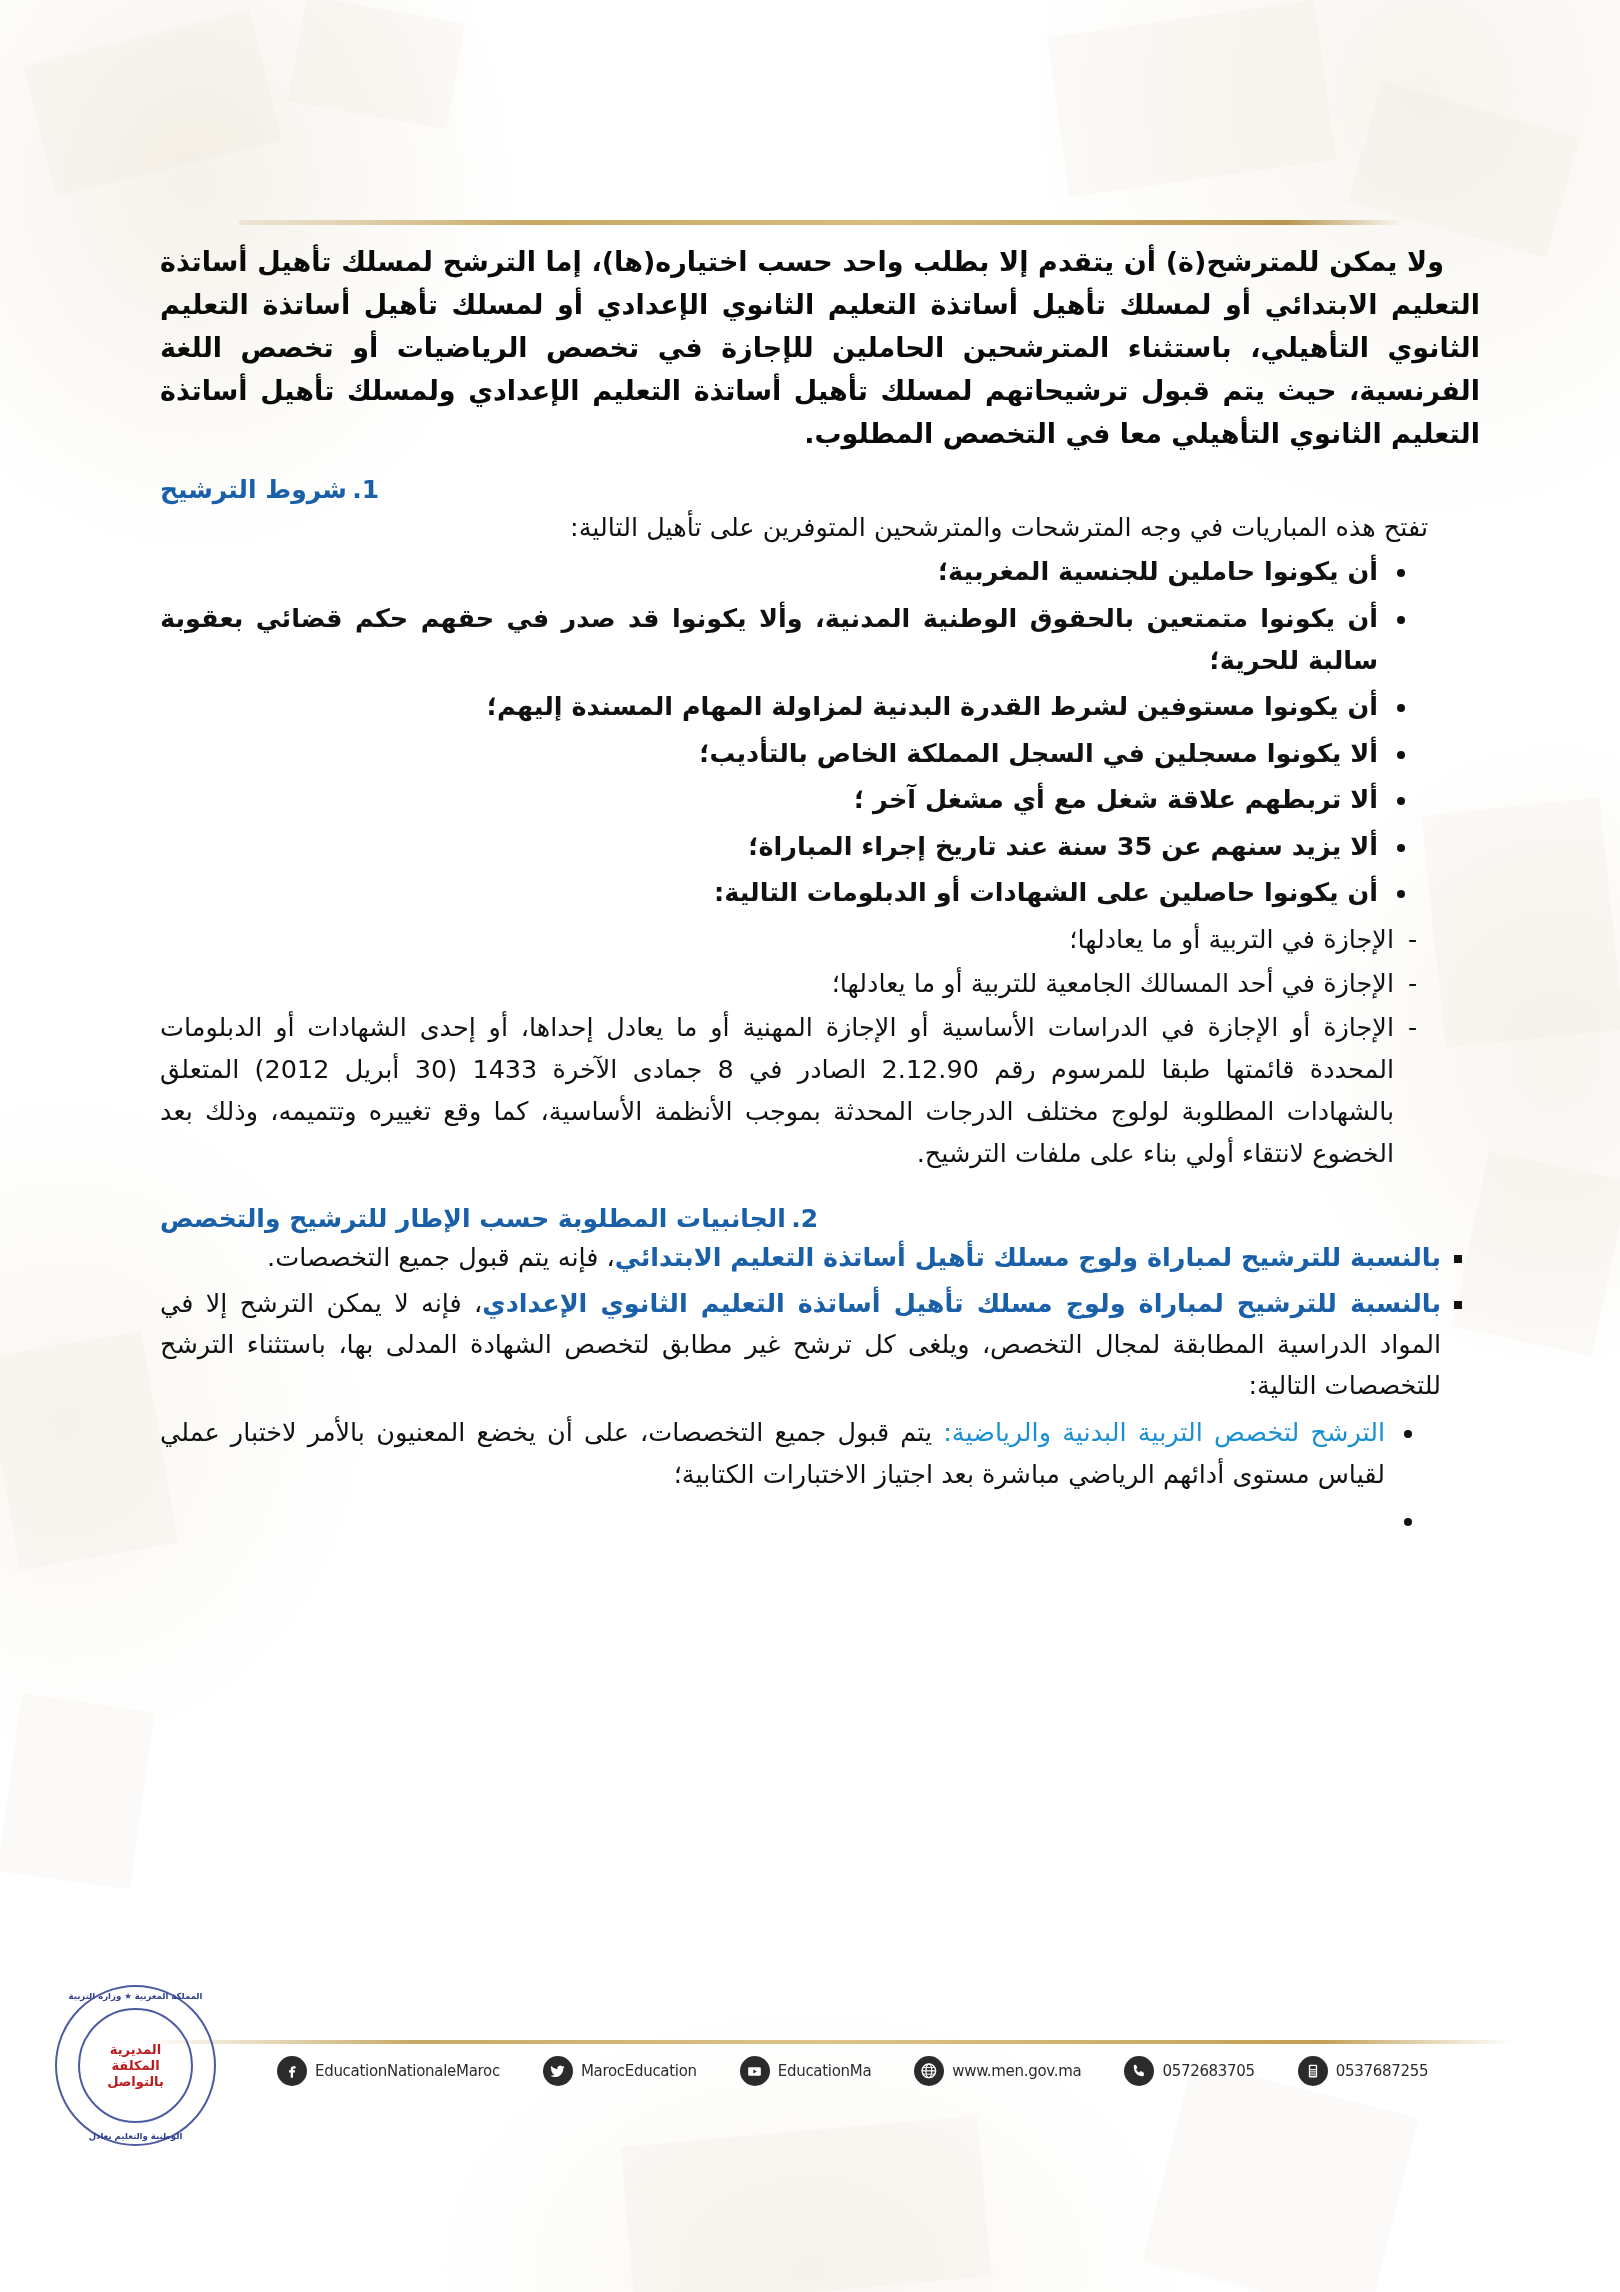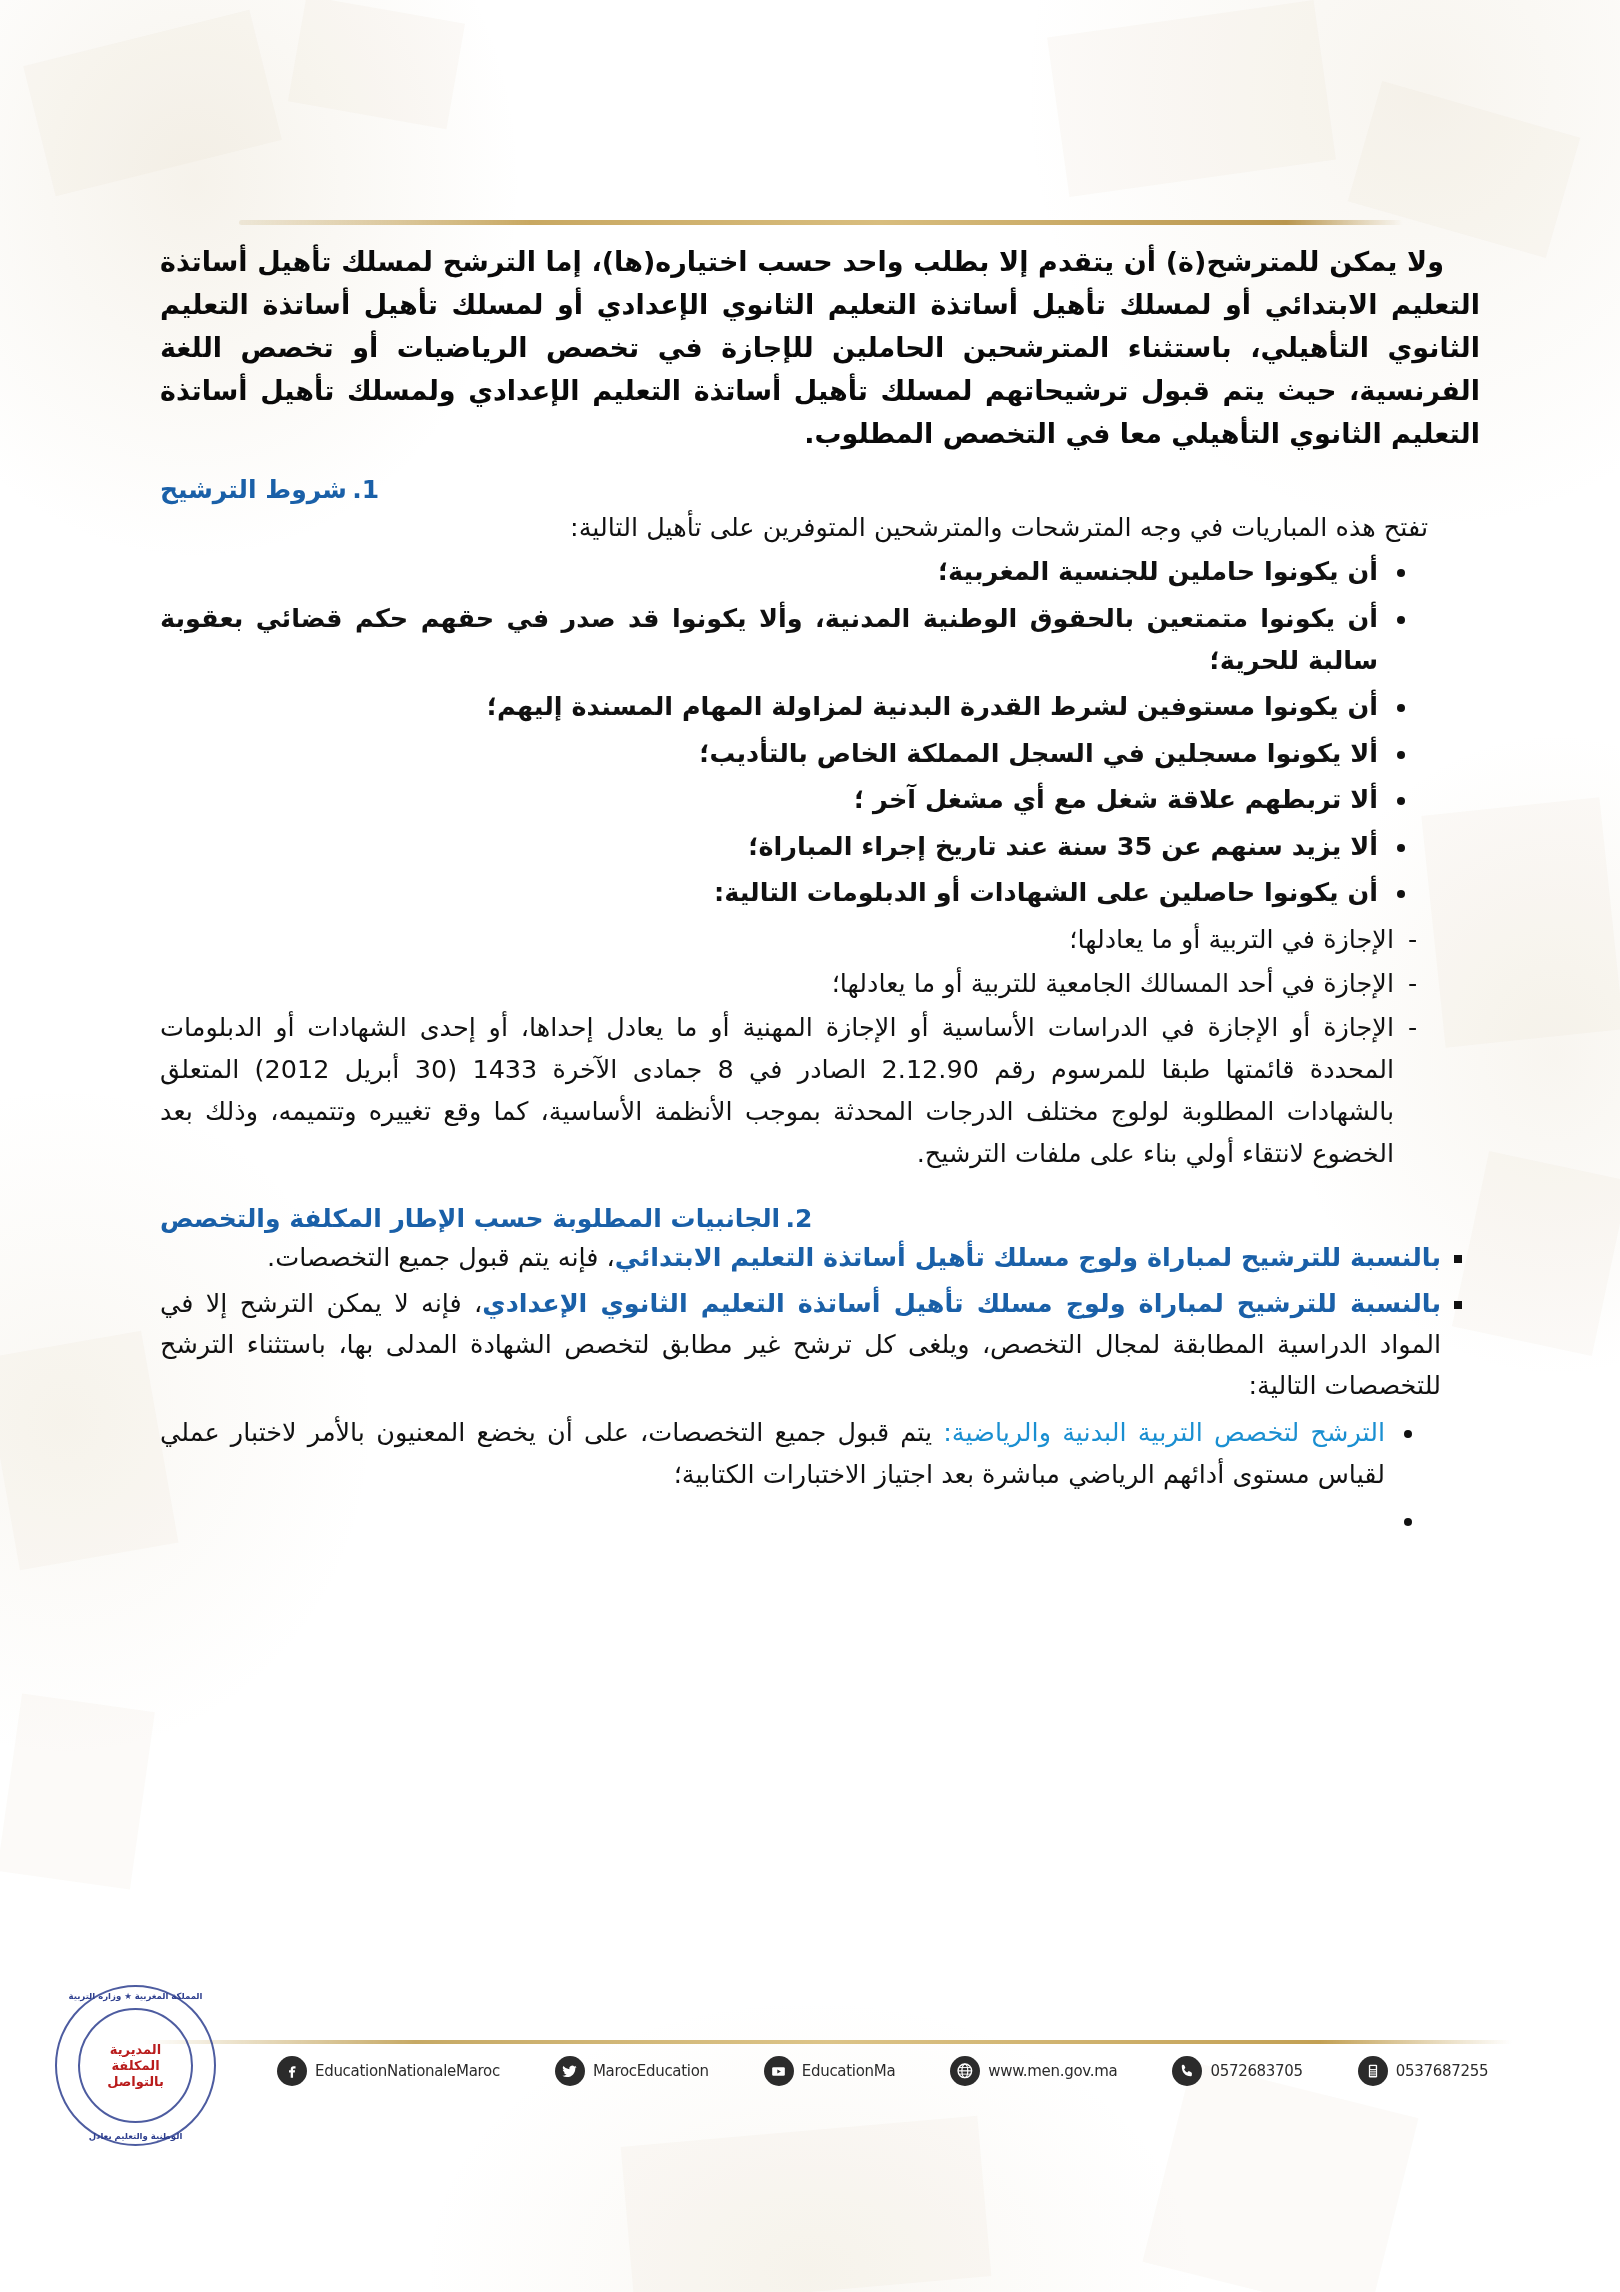--- a/index.html
+++ b/index.html
@@ -179,21 +179,21 @@
   #seal .outer-top,#seal .outer-bot{
     position:absolute;left:0;right:0;text-align:center;color:#2e3f8f;
     font-size:8.5px;font-weight:bold;direction:rtl;
   }
   #seal .outer-top{top:6.3px;}
   #seal .outer-bot{bottom:5.4px;}
 
   #social{
     position:absolute;left:269px;top:39px;right:54px;
     display:flex;flex-direction:row;align-items:center;
-    gap:12px;direction:ltr;
+    gap:0;direction:ltr;
   }
   .social-item{
     display:flex;flex-direction:row;align-items:center;gap:8px;
     margin-right:43px;
   }
   .social-ic{
     width:30px;height:30px;border-radius:50%;
     background:#2b2b2b;
     display:flex;align-items:center;justify-content:center;
     flex:0 0 auto;
@@ -247,21 +247,21 @@
     </ul>
 
     <ul class="dash">
       <li>الإجازة في التربية أو ما يعادلها؛</li>
       <li>الإجازة في أحد المسالك الجامعية للتربية أو ما يعادلها؛</li>
       <li>الإجازة أو الإجازة في الدراسات الأساسية أو الإجازة المهنية أو ما يعادل إحداها، أو إحدى الشهادات أو الدبلومات المحددة قائمتها طبقا للمرسوم رقم 2.12.90 الصادر في 8 جمادى الآخرة 1433 (30 أبريل 2012) المتعلق بالشهادات المطلوبة لولوج مختلف الدرجات المحدثة بموجب الأنظمة الأساسية، كما وقع تغييره وتتميمه، وذلك بعد الخضوع لانتقاء أولي بناء على ملفات الترشيح.</li>
     </ul>
 
     <div class="sec-head" style="margin-top:30px;">
       <span class="num">2.</span>
-      <span class="ttl">الجانبيات المطلوبة حسب الإطار المكلفة والتخصص</span>
+      <span class="ttl">الجانبيات المطلوبة حسب الإطار للترشيح والتخصص</span>
     </div>
 
     <ul class="sq">
       <li><b class="blue-b">بالنسبة للترشيح لمباراة ولوج مسلك تأهيل أساتذة التعليم الابتدائي</b><span>، فإنه يتم قبول جميع التخصصات.</span></li>
       <li><b class="blue-b">بالنسبة للترشيح لمباراة ولوج مسلك تأهيل أساتذة التعليم الثانوي الإعدادي</b><span>، فإنه لا يمكن الترشح إلا في المواد الدراسية المطابقة لمجال التخصص، ويلغى كل ترشح غير مطابق لتخصص الشهادة المدلى بها، باستثناء الترشح للتخصصات التالية:</span></li>
     </ul>
 
     <ul class="inner-dot">
       <li><span class="blue-label">الترشح لتخصص التربية البدنية والرياضية:</span><span> يتم قبول جميع التخصصات، على أن يخضع المعنيون بالأمر لاختبار عملي لقياس مستوى أدائهم الرياضي مباشرة بعد اجتياز الاختبارات الكتابية؛</span></li>
       <li class="empty-bullet"></li>

